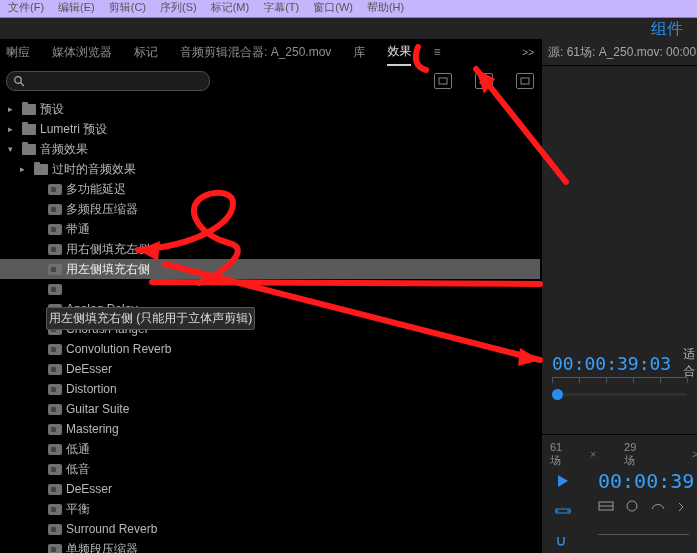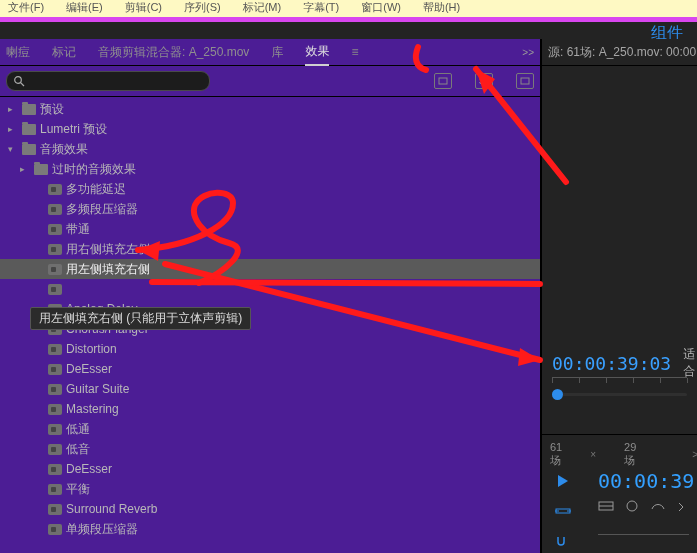--- a/index.html
+++ b/index.html
@@ -1,20 +1,20 @@
 <!DOCTYPE html>
 <html><head>
 <meta charset="utf-8">
 <style>
   html,body{margin:0;padding:0;width:697px;height:553px;background:#232323;font-family:"Microsoft YaHei",Arial,sans-serif;font-size:12px;color:#a0a0a0;overflow:hidden;position:relative}
-  .menubar{display:flex;gap:22px;padding:0 8px;height:17px;line-height:15px;background:#fef9c3;color:#555;font-size:11px;border-bottom:5px solid #d946ef}
+  .menubar{display:flex;gap:14px;padding:0 8px;height:17px;line-height:15px;background:#c4b5fd;color:#555;font-size:11px;border-bottom:1px solid #d946ef}
   .menubar span{white-space:nowrap}
   .toprow{display:flex;justify-content:flex-end;align-items:center;height:22px;padding:0 14px;color:#2d8ceb;font-size:16px}
   .splitter-v{position:absolute;top:39px;bottom:0;width:1px;background:#000;left:540px}
-  .left{position:absolute;left:0;top:39px;width:540px;bottom:0;background:#4c1d95}
+  .left{position:absolute;left:0;top:39px;width:540px;bottom:0;background:#000000}
   .right{position:absolute;left:541px;top:39px;right:0;bottom:0;background:#232323;border-left:1px solid #000}
   .tabrow{display:flex;align-items:center;height:26px;padding:0 6px;gap:22px;border-bottom:1px solid #000;color:#8f8f8f;font-size:12px}
   .tabrow .tab{line-height:26px;white-space:nowrap;cursor:pointer}
   .tabrow .tab.active{color:#e0e0e0;border-bottom:2px solid #d0d0d0}
   .tabrow .spacer{flex:1}
   .tabrow .chev{color:#9a9a9a;font-size:10px}
   .searchrow{display:flex;align-items:center;height:26px;padding:2px 6px;border-bottom:1px solid #000}
   .searchbox{flex:1;max-width:190px;height:18px;background:#1c1c1c;border:1px solid #4a4a4a;border-radius:9px;display:flex;align-items:center;padding:0 6px;color:#bcbcbc}
   .searchbox svg{flex:none}
   .righticons{margin-left:auto;display:flex;gap:23px;color:#888}
@@ -23,21 +23,21 @@
   .row{display:flex;align-items:center;height:20px;padding-left:8px;white-space:nowrap}
   .row .arrow{width:10px;color:#9a9a9a;font-size:9px}
   .row .ficon{width:14px;height:11px;margin:0 4px;position:relative;background:#7a7a7a;border-radius:1px}
   .row .ficon::before{content:"";position:absolute;top:-2px;left:0;width:6px;height:2px;background:#7a7a7a;border-radius:1px 1px 0 0}
   .row .eicon{width:14px;height:11px;margin:0 4px;background:#6f6f6f;border-radius:2px;position:relative}
   .row .eicon::after{content:"";position:absolute;left:3px;top:3px;width:5px;height:5px;background:#454545;border-radius:1px}
   .row .lbl{color:#b8b8b8}
   .row.sel{background:#5a5a5a}
   .row.sel .lbl{color:#f0f0f0}
   .row.d0{padding-left:8px}.row.d1{padding-left:20px}.row.d2{padding-left:34px}
-  .tooltip{position:absolute;left:30px;top:268px;background:#2b2b2b;border:1px solid #555;border-radius:2px;padding:2px 8px;color:#dcdcdc;font-size:12px;z-index:5}
+  .tooltip{position:absolute;left:46px;top:268px;background:#2b2b2b;border:1px solid #555;border-radius:2px;padding:2px 2px;color:#dcdcdc;font-size:12px;z-index:5}
   
   .srcrow{height:26px;display:flex;align-items:center;padding:0 6px;color:#a6a6a6;font-size:12px;border-bottom:1px solid #000;white-space:nowrap;overflow:hidden}
   .tcrow{position:absolute;top:310px;left:0;right:0;height:28px;display:flex;align-items:center;padding:0 10px;gap:12px}
   .tc{color:#3aa0ff;font-size:18px;font-family:Consolas,monospace}
   .fit{color:#b8b8b8}
   .ruler{position:absolute;top:338px;left:10px;right:10px;height:14px;border-top:1px solid #555}
   .ruler .tick{position:absolute;top:0;width:1px;height:5px;background:#555}
   .rulerbar{position:absolute;top:354px;left:10px;right:10px;height:3px;background:#2f2f2f;border-radius:2px}
   .playhead{position:absolute;top:350px;left:10px;width:11px;height:11px;border-radius:50%;background:#2d8ceb}
   .hsplit{position:absolute;top:395px;left:0;right:0;height:1px;background:#000}
@@ -69,20 +69,21 @@
 
 <div class="toprow">
   <span>组件</span>
 </div>
 
 <div class="splitter-v"></div>
 
 <div class="left">
   <div class="tabrow">
     <span class="tab">喇痘</span>
+    <span class="tab">媒体浏览器</span>
     <span class="tab">标记</span>
     <span class="tab">音频剪辑混合器: A_250.mov</span>
     <span class="tab">库</span>
     <span class="tab active">效果</span>
     <span style="color:#888">≡</span>
     <span class="spacer"></span>
     <span class="chev">&gt;&gt;</span>
   </div>
 
   <div class="searchrow">
@@ -163,26 +164,31 @@
         <span class="lbl">Analog Delay</span>
       </div>
       <div class="row d2">
         <span class="arrow"></span>
         <span class="eicon"></span>
         <span class="lbl">Chorus/Flanger</span>
       </div>
       <div class="row d2">
         <span class="arrow"></span>
         <span class="eicon"></span>
+        <span class="lbl">Convolution Reverb</span>
+      </div>
+      <div class="row d2">
+        <span class="arrow"></span>
+        <span class="eicon"></span>
+        <span class="lbl">DeEsser</span>
+      </div>
+      <div class="row d2">
+        <span class="arrow"></span>
+        <span class="eicon"></span>
         <span class="lbl">Distortion</span>
-      </div>
-      <div class="row d2">
-        <span class="arrow"></span>
-        <span class="eicon"></span>
-        <span class="lbl">DeEsser</span>
       </div>
       <div class="row d2">
         <span class="arrow"></span>
         <span class="eicon"></span>
         <span class="lbl">Guitar Suite</span>
       </div>
       <div class="row d2">
         <span class="arrow"></span>
         <span class="eicon"></span>
         <span class="lbl">Mastering</span>

